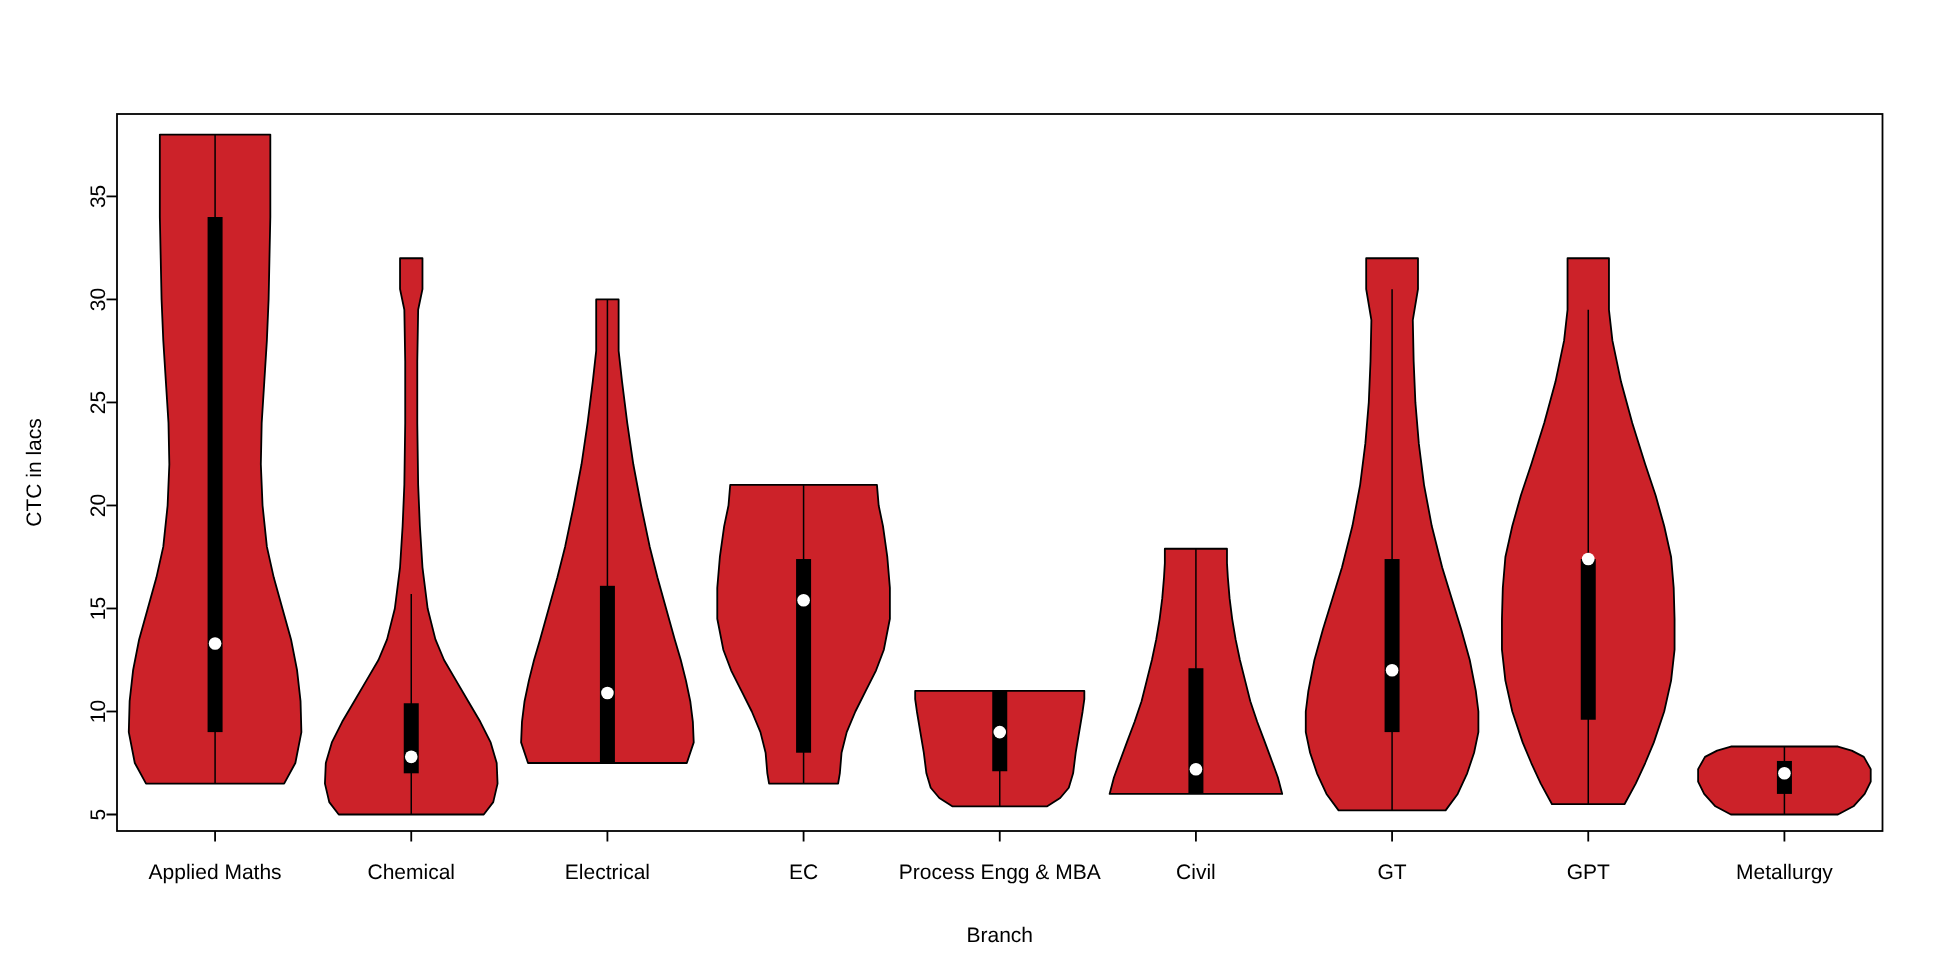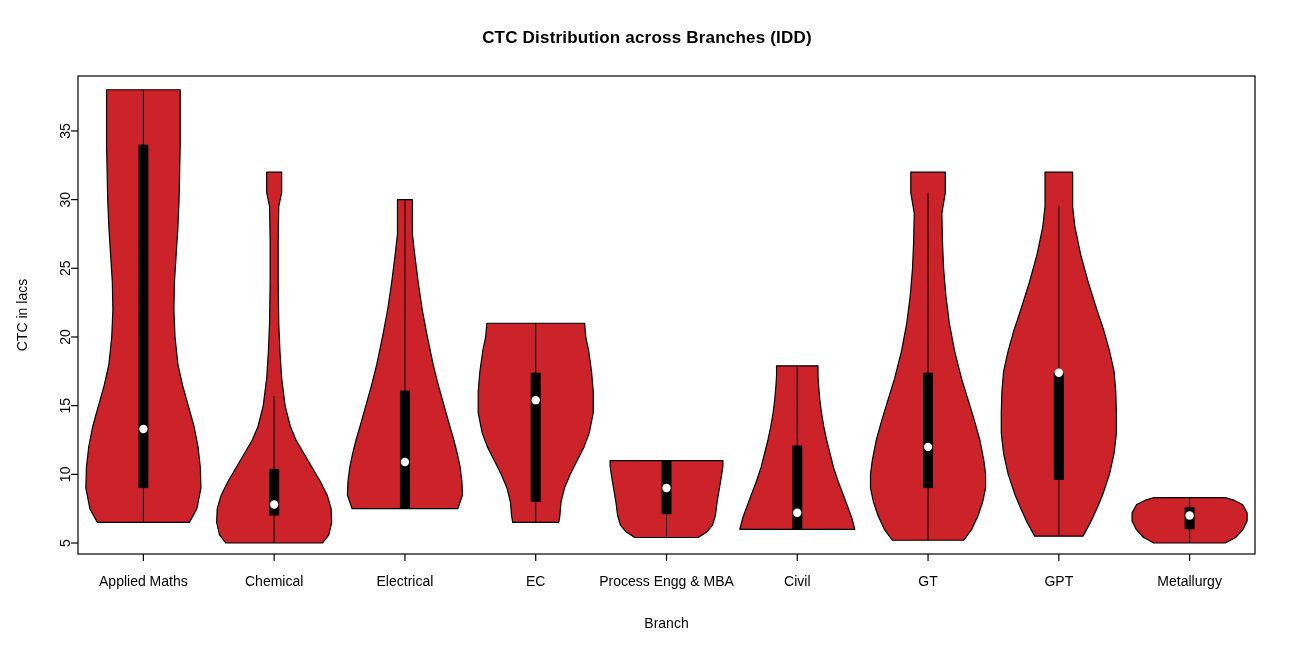--- a/index.html
+++ b/index.html
@@ -40,21 +40,20 @@
     font-family: "Liberation Sans", sans-serif;
     font-size: 14px;
     fill: #000000;
   }
 </style>
 </head>
 <body>
 
 <div id="root">
 
-  <div id="chart-title">CTC Distribution across Branches (IDD)</div>
 
   <svg id="plot-svg" width="1294" height="653">
       <rect x="78" y="76" width="1177" height="478" fill="none" stroke="#000" stroke-width="1.2"></rect>
       <line x1="71" y1="543.0114942528736" x2="78" y2="543.0114942528736" stroke="#000" stroke-width="1.2"></line>
       <text x="65" y="543.0114942528736" class="axis-text" text-anchor="middle" dominant-baseline="central" transform="rotate(-90 65 543.0114942528736)">5</text>
       <line x1="71" y1="474.3333333333333" x2="78" y2="474.3333333333333" stroke="#000" stroke-width="1.2"></line>
       <text x="65" y="474.3333333333333" class="axis-text" text-anchor="middle" dominant-baseline="central" transform="rotate(-90 65 474.3333333333333)">10</text>
       <line x1="71" y1="405.6551724137931" x2="78" y2="405.6551724137931" stroke="#000" stroke-width="1.2"></line>
       <text x="65" y="405.6551724137931" class="axis-text" text-anchor="middle" dominant-baseline="central" transform="rotate(-90 65 405.6551724137931)">15</text>
       <line x1="71" y1="336.97701149425285" x2="78" y2="336.97701149425285" stroke="#000" stroke-width="1.2"></line>

